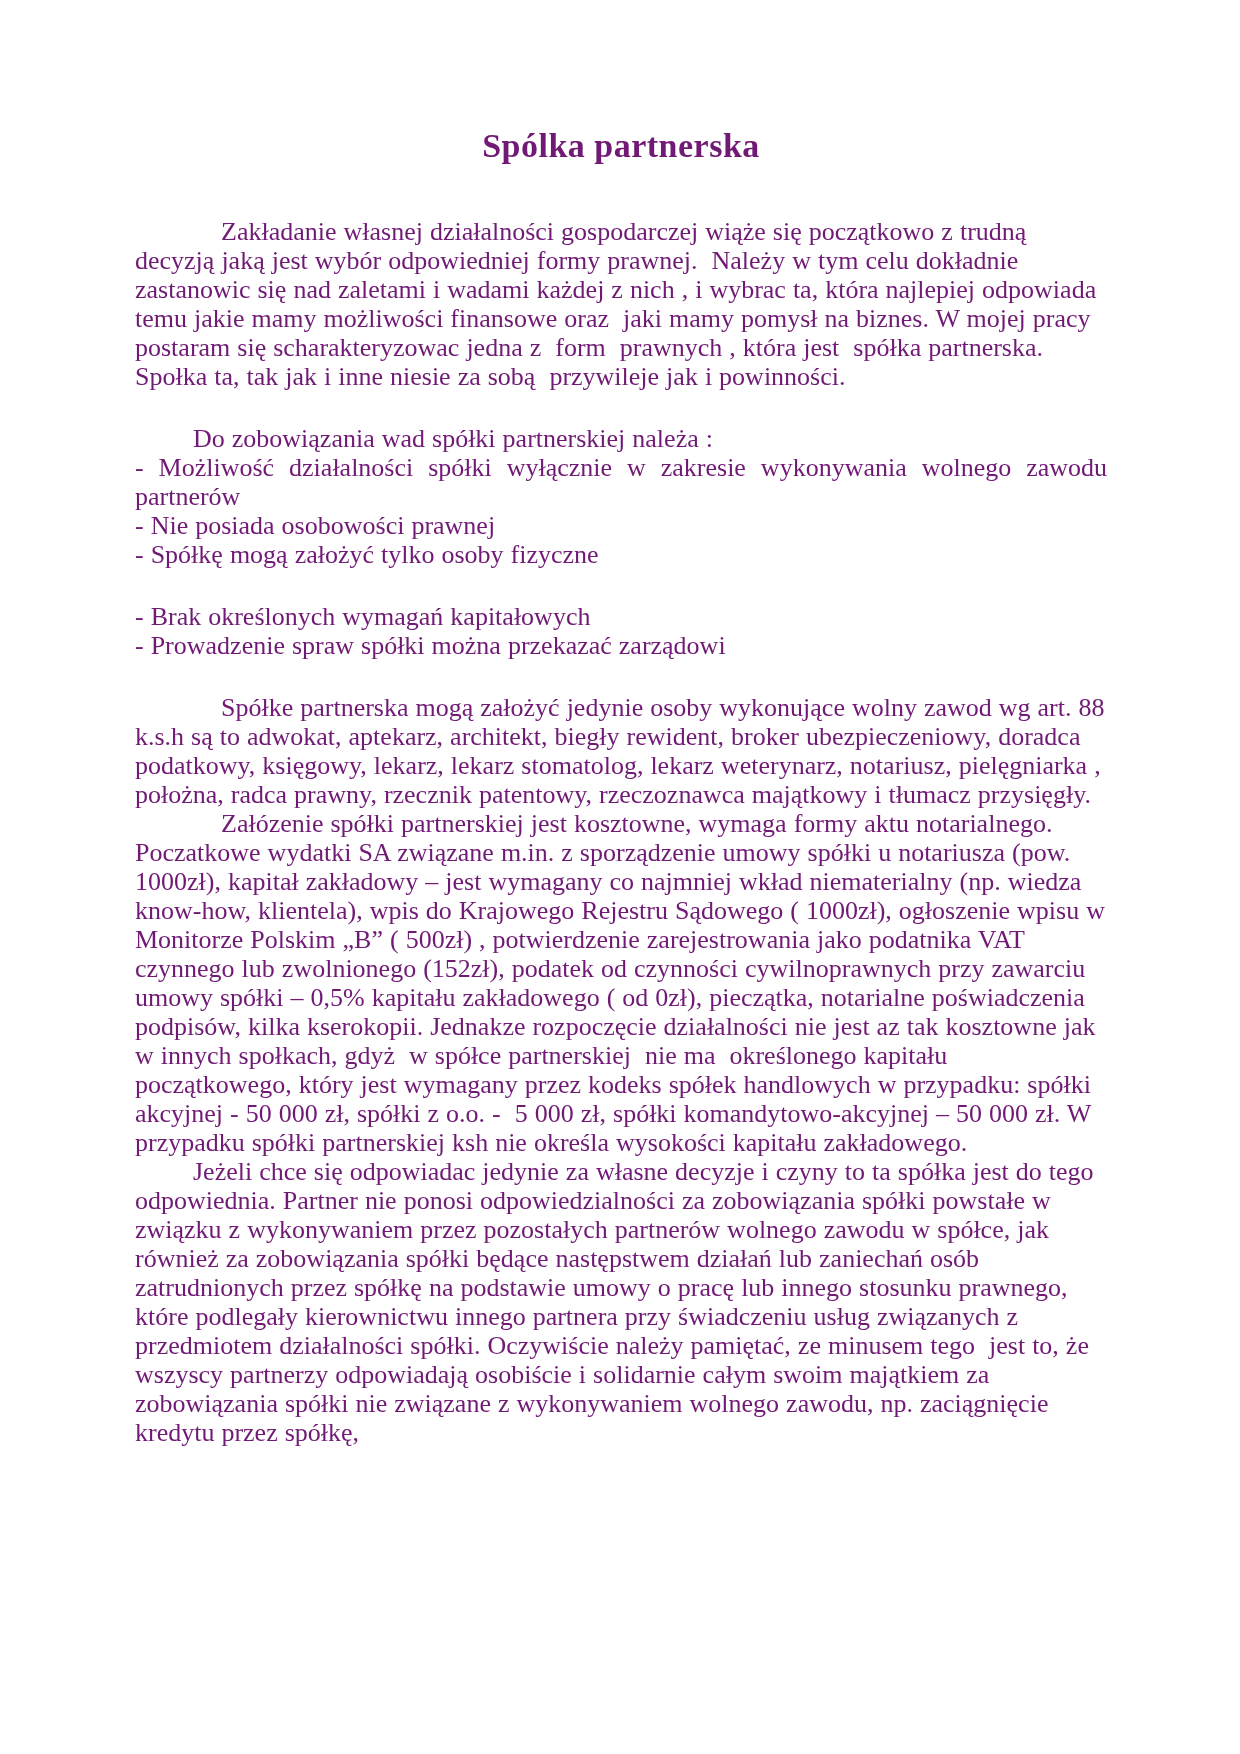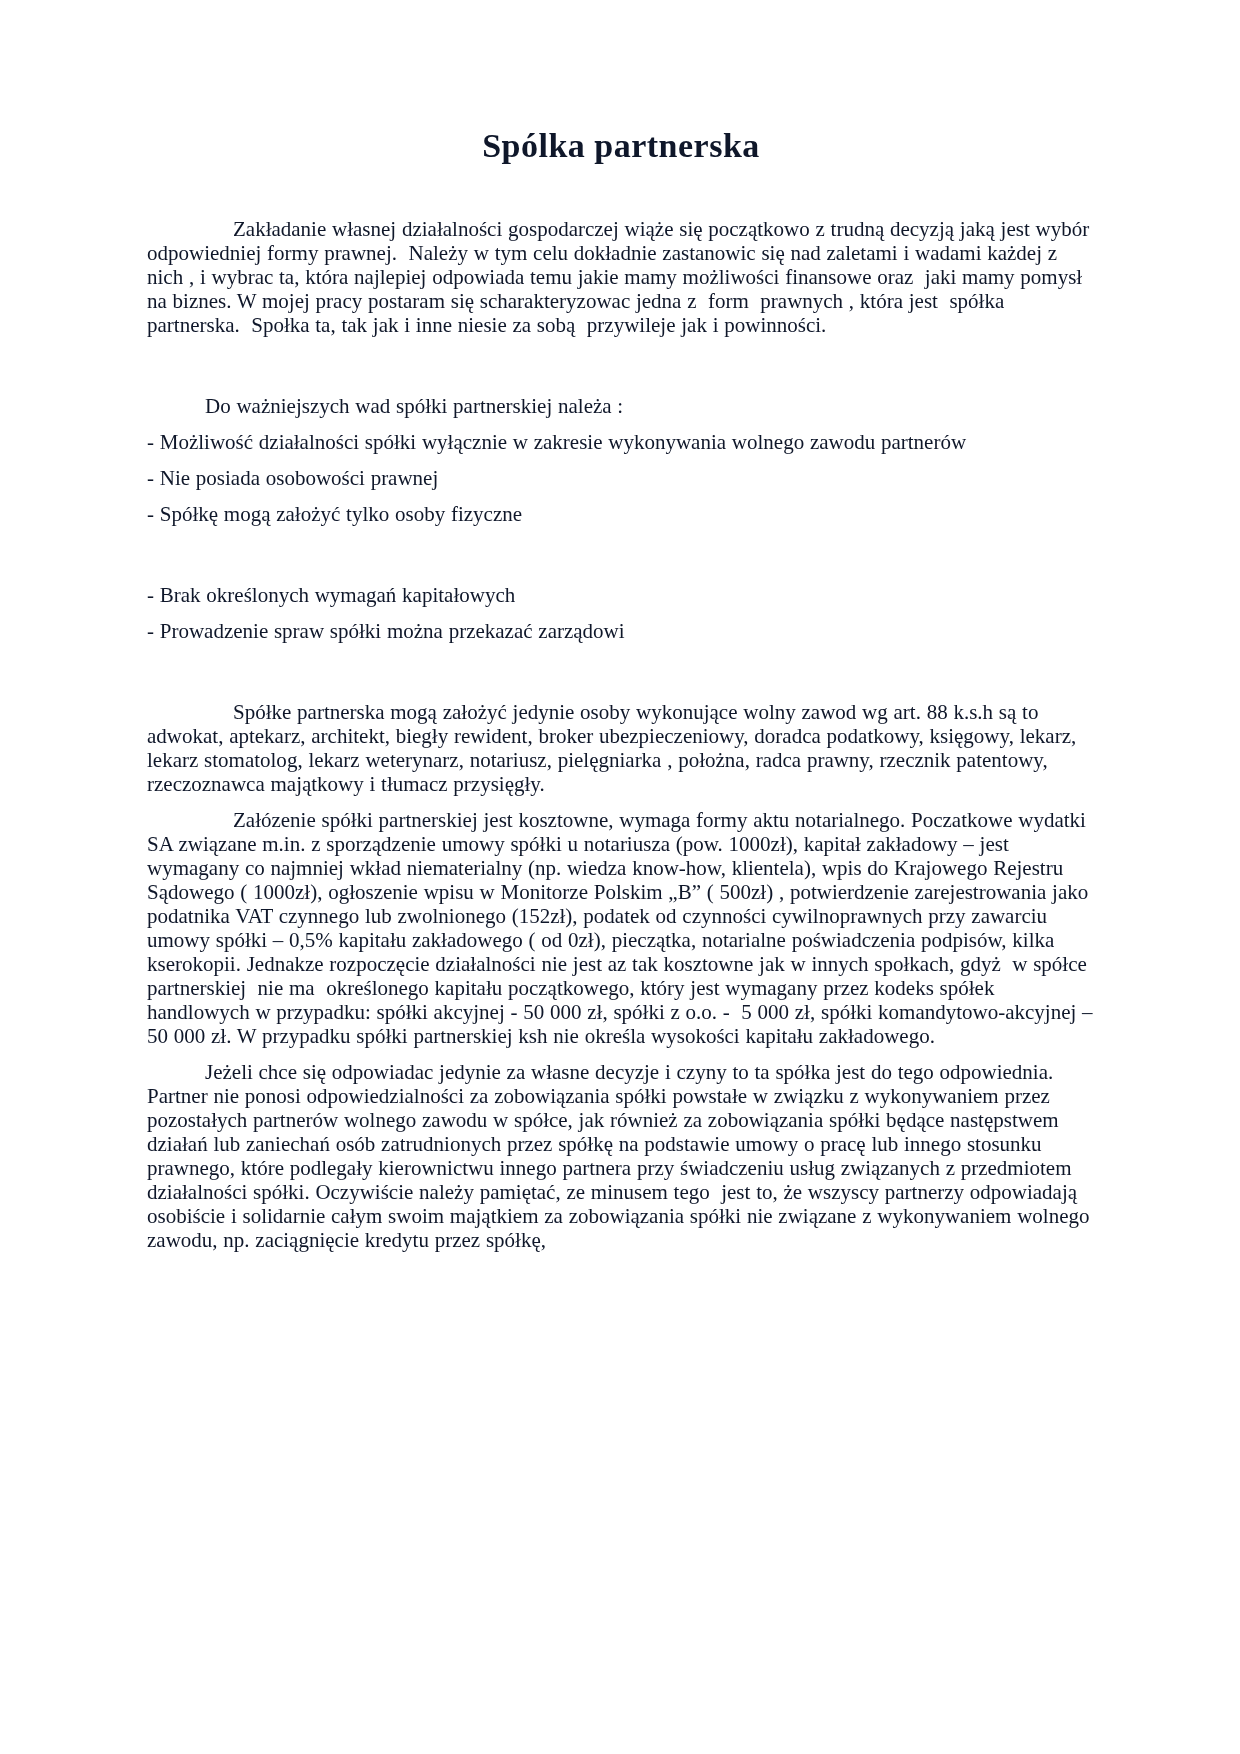--- a/index.html
+++ b/index.html
@@ -9,37 +9,37 @@
   }
   body {
     width: 1240px;
     height: 1754px;
     overflow: hidden;
   }
   .page {
     width: 1240px;
     height: 1754px;
     background: #ffffff;
-    color: #0f172a;
+    color: #701a75;
     font-family: "Liberation Serif", "DejaVu Serif", serif;
     box-sizing: border-box;
     padding: 125px 133px 0 135px;
   }
   .doc-title {
     font-size: 34px;
     line-height: 42px;
     font-weight: bold;
     text-align: center;
     margin: 0 0 50px 0;
     letter-spacing: 0.5px;
   }
   .para {
-    font-size: 21px;
-    line-height: 24px;
-    margin: 12px;
+    font-size: 26px;
+    line-height: 29px;
+    margin: 0;
     text-align: left;
     white-space: pre-wrap;
     word-spacing: 0.5px;
   }
   .para b { font-weight: normal; }
   .indent      { text-indent: 86px; }
   .indent-sm   { text-indent: 58px; }
   .justify     { text-align: justify; white-space: normal; }
   .gap         { height: 33px; }
 </style>
@@ -47,21 +47,21 @@
 <body>
 
 <div class="page">
 
   <h1 class="doc-title">Spólka partnerska</h1>
 
   <p class="para indent"><span>Zakładanie własnej działalności gospodarczej wiąże się początkowo z trudną decyzją jaką jest wybór odpowiedniej formy prawnej.  Należy w tym celu dokładnie zastanowic się nad zaletami i wadami każdej z nich , i wybrac ta, która najlepiej odpowiada temu jakie mamy możliwości finansowe oraz  jaki mamy pomysł na biznes. W mojej pracy postaram się scharakteryzowac jedna z  form  prawnych , która jest  spółka partnerska.  Społka ta, tak jak i inne niesie za sobą  przywileje jak i powinności.</span></p>
 
   <div class="gap"></div>
 
-  <p class="para indent-sm"><span>Do ważniejszych </span><b>wad</b><span> spółki partnerskiej należa :</span></p>
+  <p class="para indent-sm"><span>Do zobowiązania </span><b>wad</b><span> spółki partnerskiej należa :</span></p>
   <p class="para justify"><span>- Możliwość działalności spółki wyłącznie w zakresie wykonywania wolnego zawodu partnerów</span></p>
   <p class="para"><span>- Nie posiada osobowości prawnej</span></p>
   <p class="para"><span>- Spółkę mogą założyć tylko osoby fizyczne</span></p>
 
   <div class="gap"></div>
 
   <p class="para"><span>- Brak określonych wymagań kapitałowych</span></p>
   <p class="para"><span>- Prowadzenie spraw spółki można przekazać zarządowi</span></p>
 
   <div class="gap"></div>

